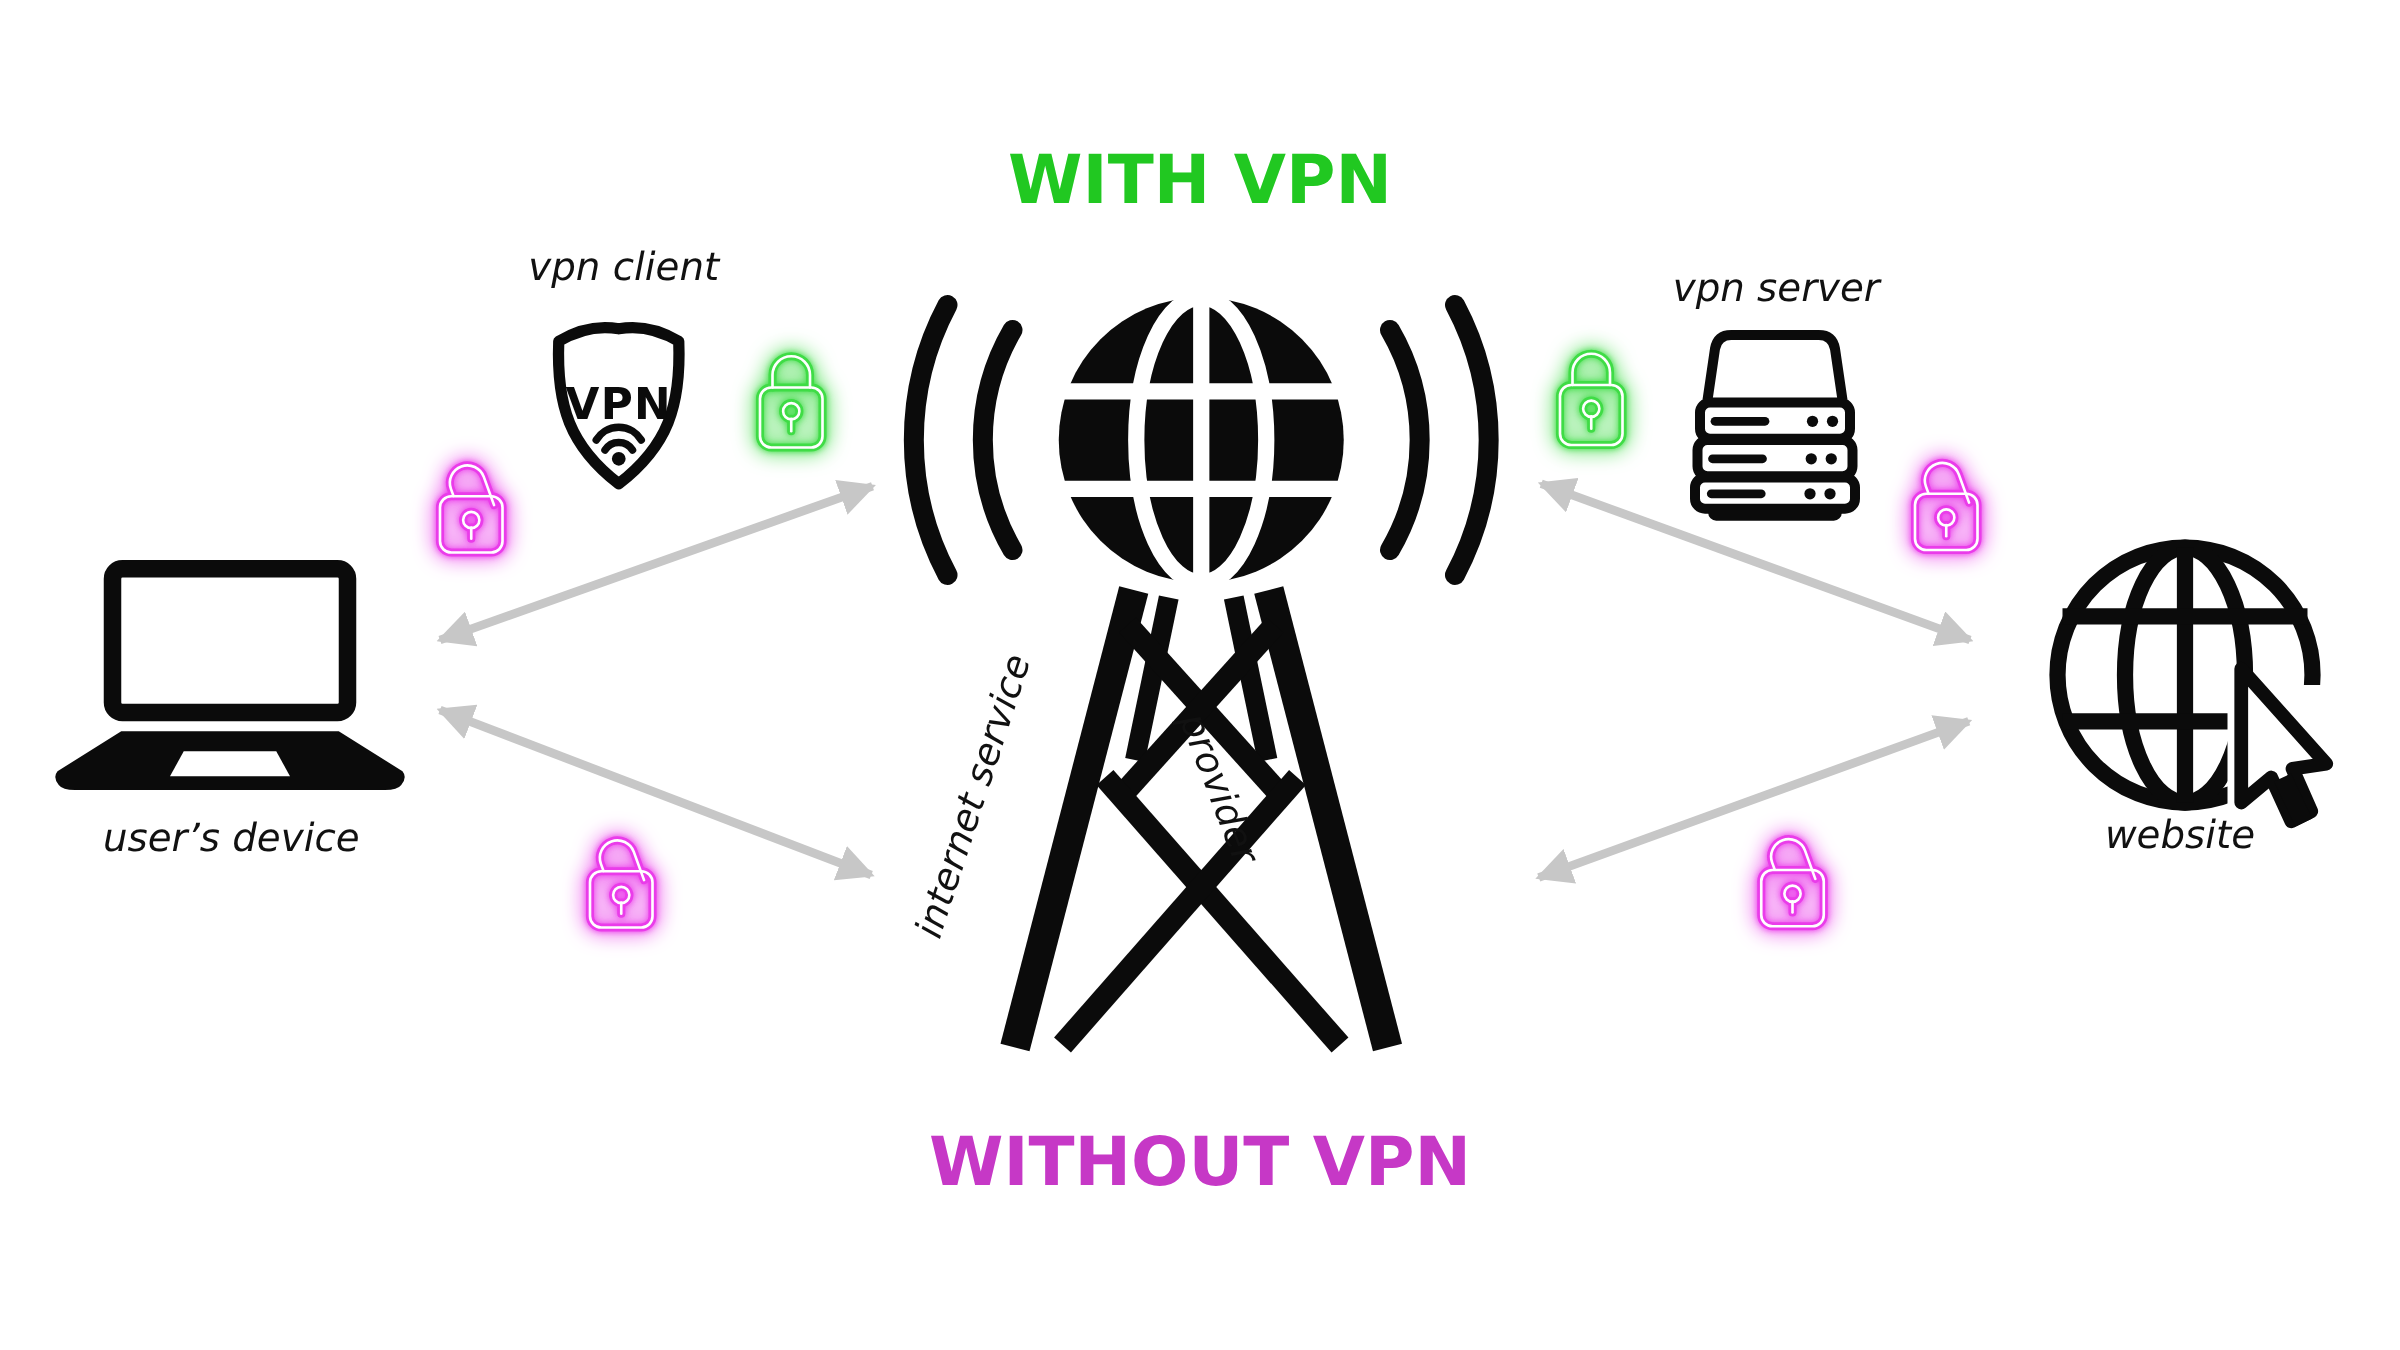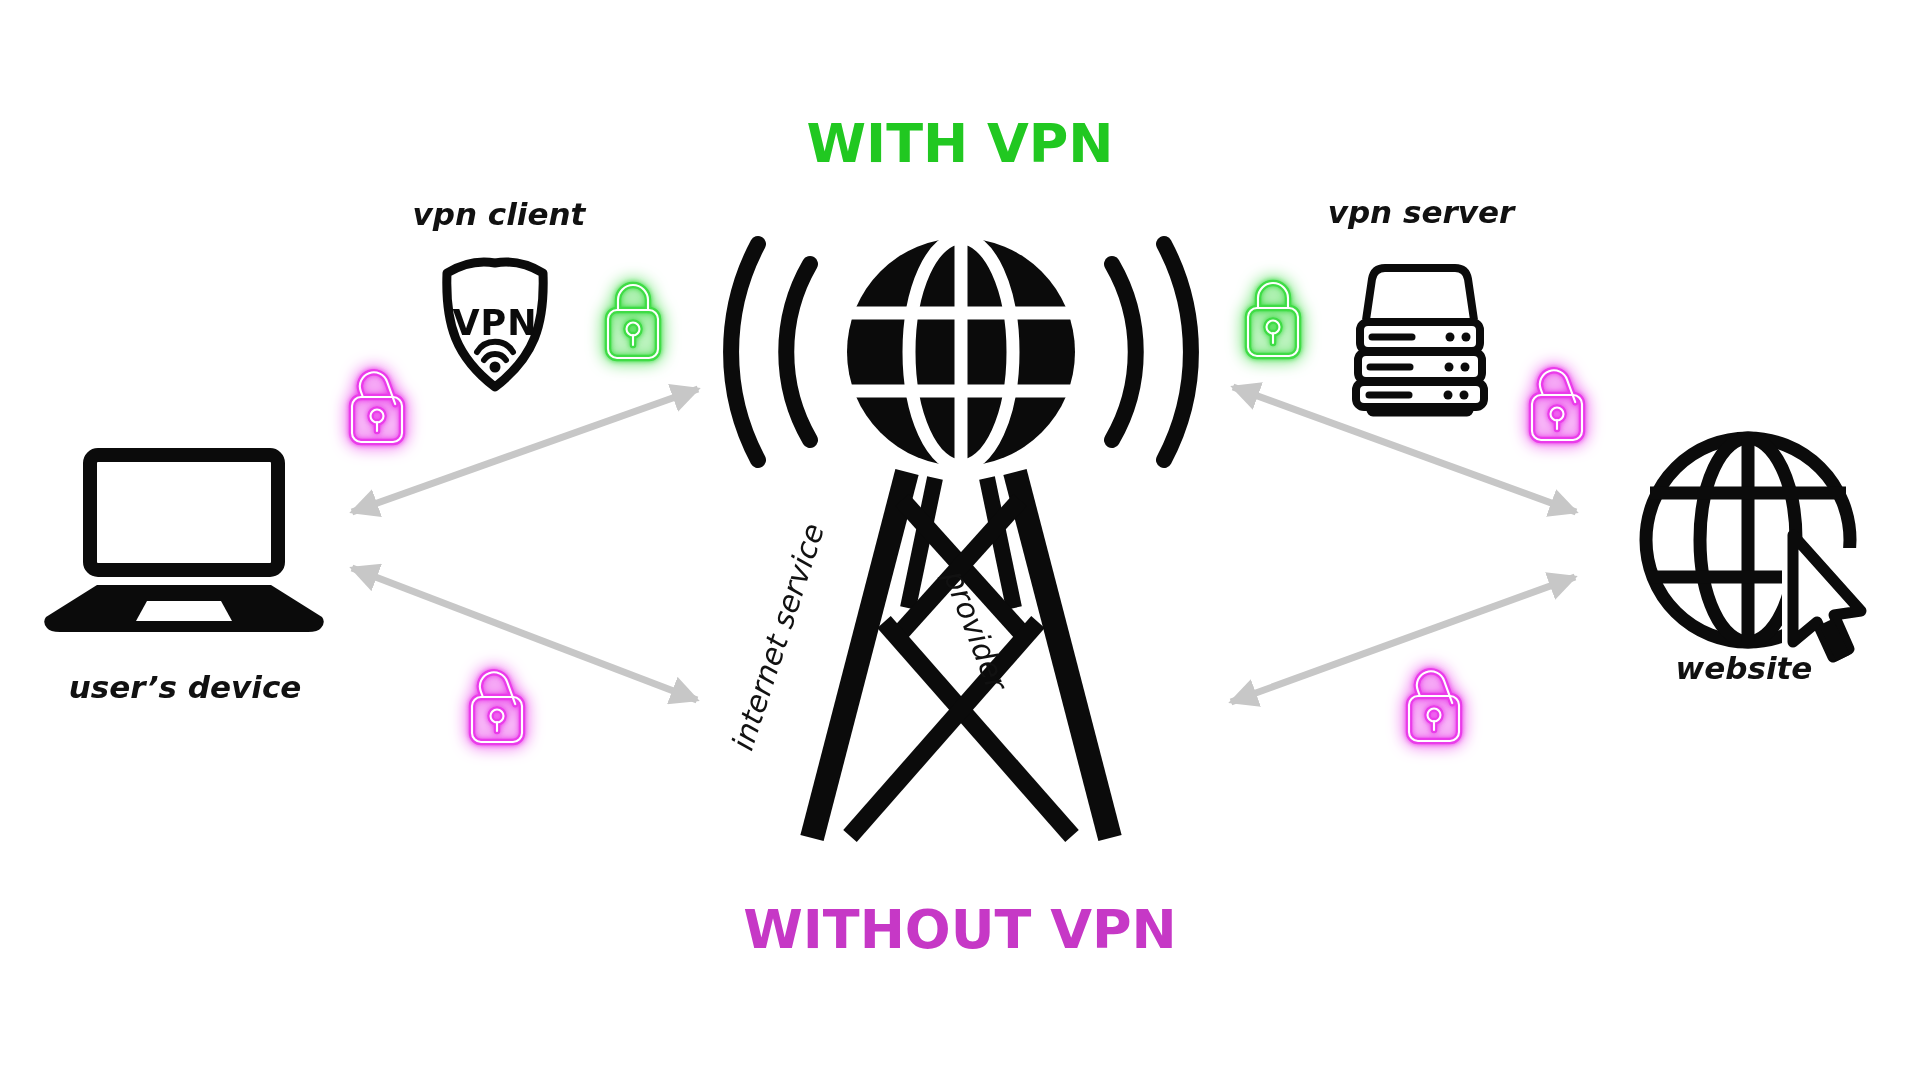--- a/index.html
+++ b/index.html
@@ -18,21 +18,21 @@
   }
   .stage svg{position:absolute;left:0;top:0;}
   .title{
     position:absolute;left:50%;transform:translateX(-50%);
     font-weight:800;font-size:54px;letter-spacing:0px;white-space:nowrap;
   }
   .title.green{top:112px;color:var(--green-title);}
   .title.magenta{top:898px;color:var(--magenta-title);}
   .lbl{
     position:absolute;font-style:italic;font-size:31px;color:#111;
-    white-space:nowrap;transform:translateX(-50%);font-weight:bold;
+    white-space:nowrap;transform:translateX(-50%);
   }
   .isp{font-style:italic;font-size:30px;fill:#111;}
   .shield-txt{font-weight:800;font-size:35px;letter-spacing:1px;fill:var(--ink);}
   .ink-s{stroke:var(--ink);fill:none;}
   .ink-f{fill:var(--ink);}
   .white-f{fill:#fff;}
   .white-s{stroke:#fff;fill:none;}
   .arrow-line{stroke:var(--arrow);stroke-width:7;fill:none;}
   .sthick{fill:none;stroke-width:6.5;stroke-linecap:round;stroke-linejoin:round;}
   .sthin{fill:none;stroke:#fff;stroke-width:2.1;stroke-linecap:round;stroke-linejoin:round;}
@@ -183,17 +183,17 @@
     <g transform="translate(1434,718)">
       <use href="#lock-open" class="sthick sm neon-m"></use>
       <use href="#lock-open" class="sthin"></use>
     </g>
   </svg>
 
   <div class="title green">WITH VPN</div>
   <div class="title magenta">WITHOUT VPN</div>
 
   <div class="lbl" style="left:499px;top:196px;">vpn client</div>
-  <div class="lbl" style="left:1421px;top:194px;">vpn server</div>
-  <div class="lbl" style="left:185px;top:653px;margin-top:16px;">user’s device</div>
+  <div class="lbl" style="left:1421px;top:213px;">vpn server</div>
+  <div class="lbl" style="left:185px;top:653px;">user’s device</div>
   <div class="lbl" style="left:1744px;top:650px;text-align:center;">website</div>
 
 </div>
 
 </body></html>

